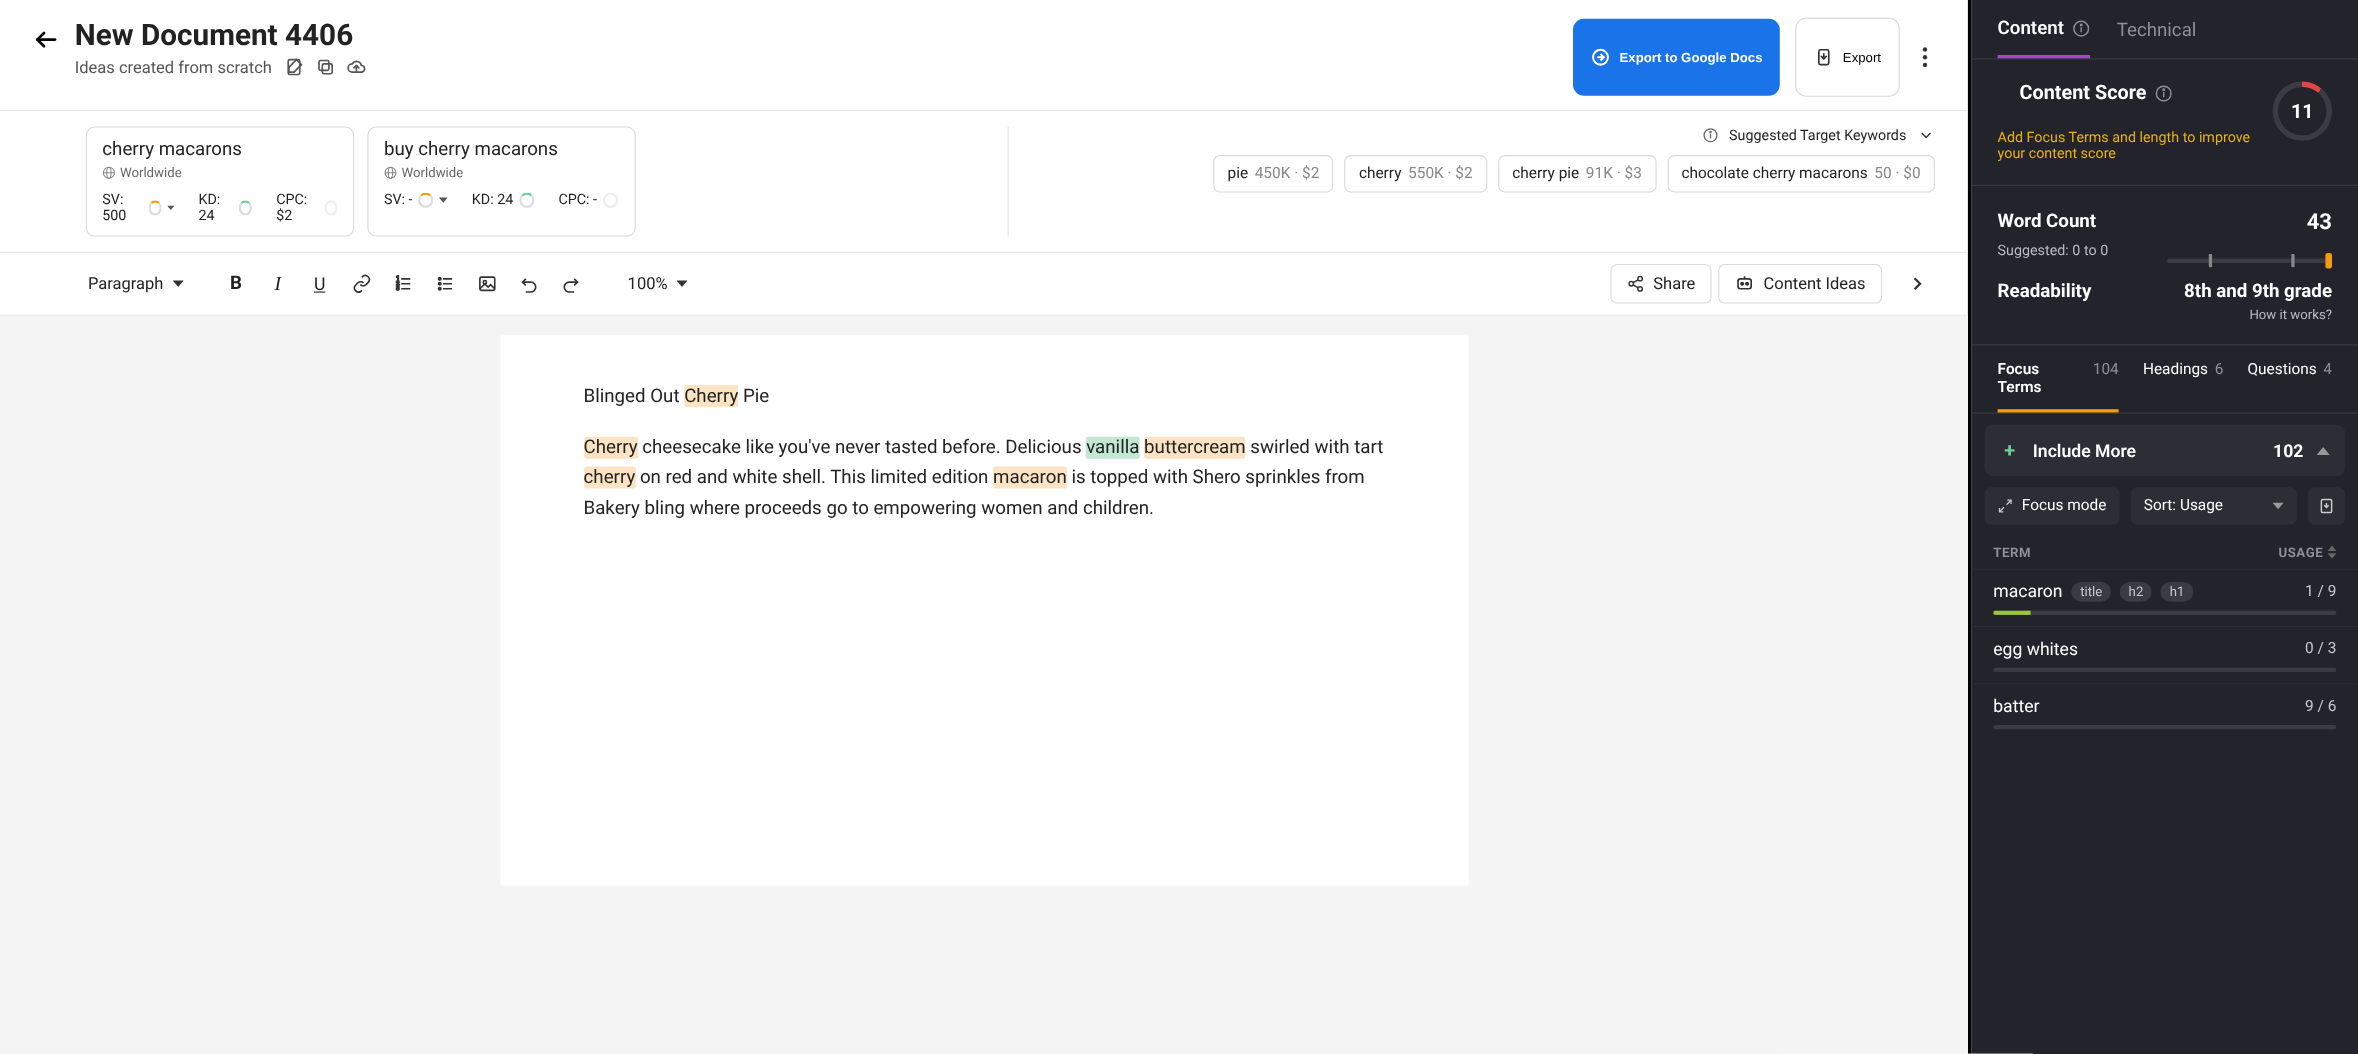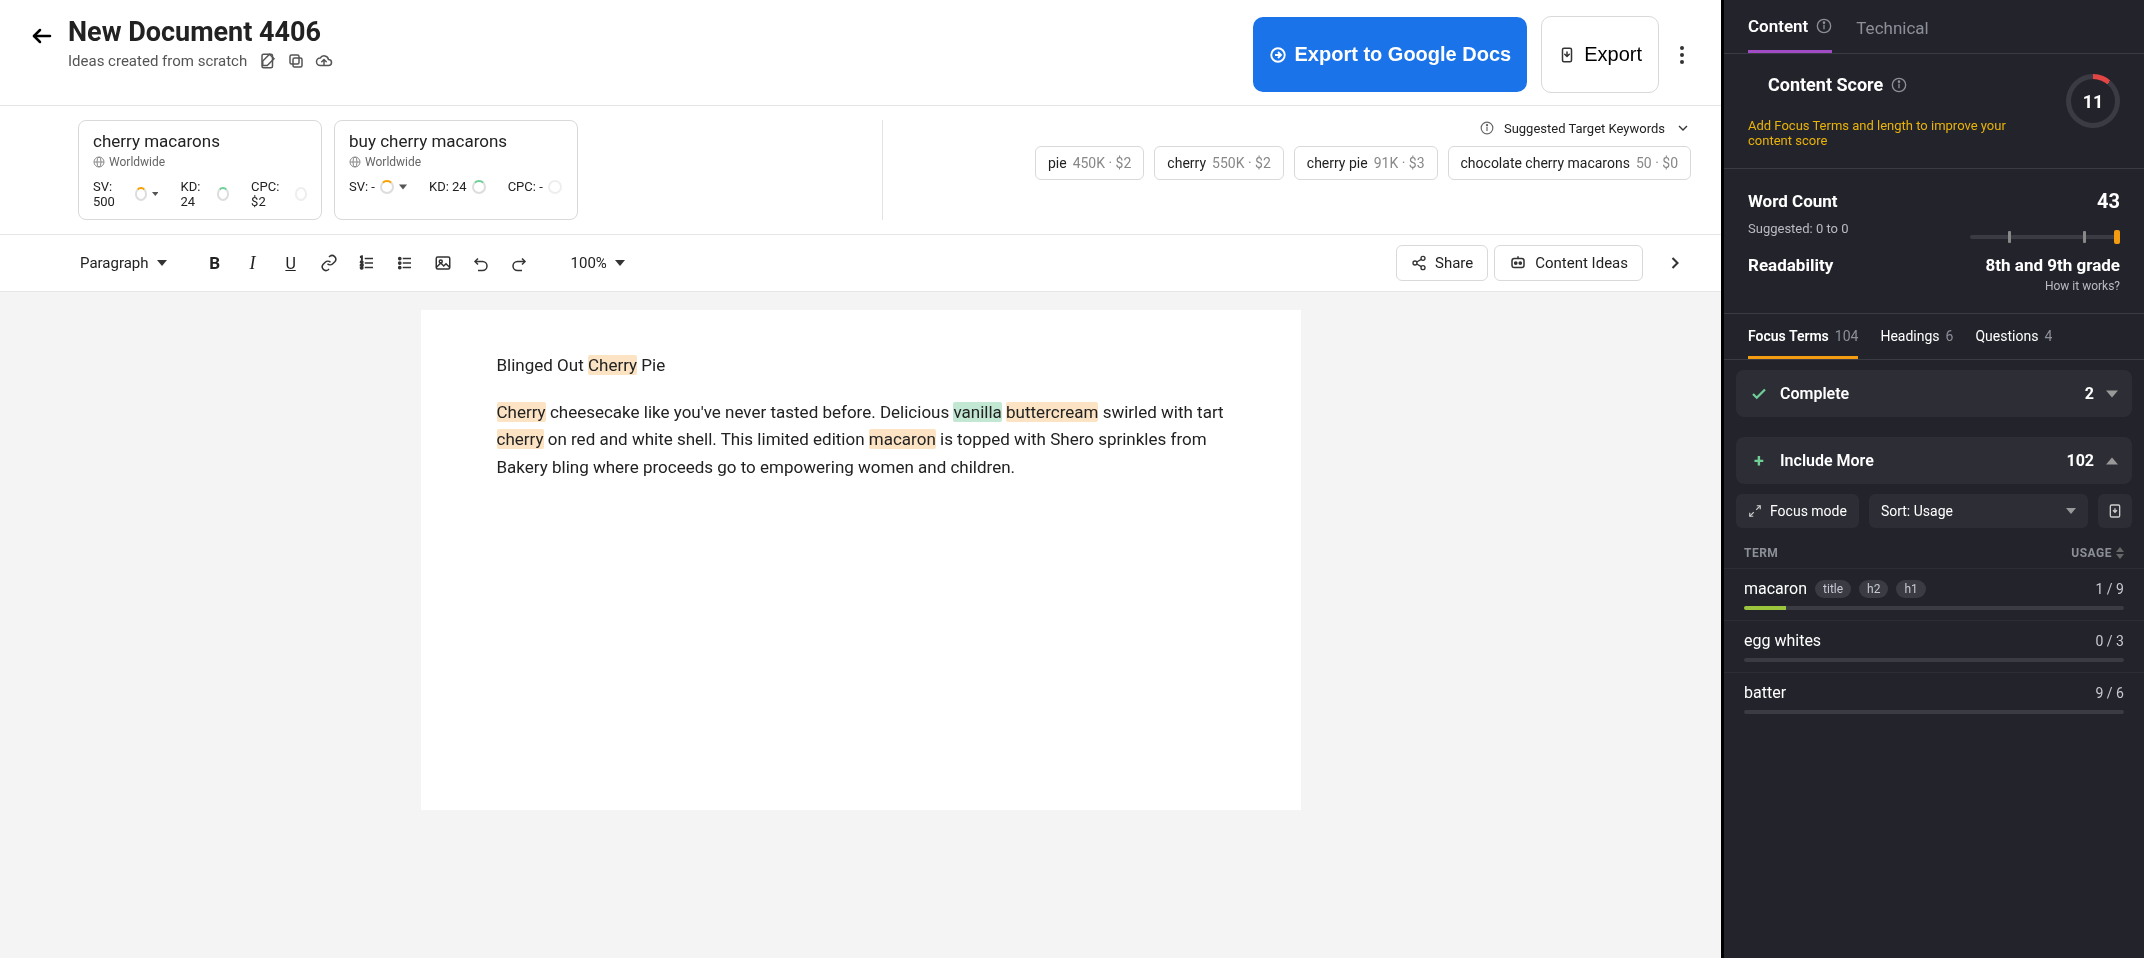--- a/index.html
+++ b/index.html
@@ -1,30 +1,30 @@
 <!DOCTYPE html>
 <html><head>
 <meta charset="utf-8">
 <style>
 * { box-sizing: border-box; margin: 0; padding: 0; }
 body { font-family: -apple-system, BlinkMacSystemFont, "Segoe UI", Roboto, sans-serif; background: #fff; color: #222; overflow: hidden; }
 .app { display: flex; height: 100vh; }
 .main { flex: 1; display: flex; flex-direction: column; border-right: 3px solid #000; min-width: 0; }
-.sidebar { width: 420px; background: #23242b; color: #fff; display: flex; flex-direction: column; overflow-y: auto; }
+.sidebar { width: 352px; background: #23242b; color: #fff; display: flex; flex-direction: column; overflow-y: auto; }
 
 .header { padding: 16px 30px 12px 30px; border-bottom: 1px solid #e6e6e6; }
 .title-row { display: flex; align-items: flex-start; gap: 14px; }
 .back { padding-top: 8px; cursor: pointer; }
 .titles { flex: 1; }
 .title { font-size: 27px; font-weight: 700; }
 .subtitle-row { display: flex; align-items: center; gap: 12px; margin-top: 4px; }
 .subtitle { font-size: 15px; color: #555; }
 .subicons { display: flex; gap: 10px; }
 .header-actions { display: flex; align-items: center; gap: 14px; }
-.btn { display: inline-flex; align-items: center; gap: 8px; border-radius: 10px; padding: 26px 16px; font-size: 20px; cursor: pointer; border: 1px solid #d9d9d9; background: #fff; }
+.btn { display: inline-flex; align-items: center; gap: 8px; border-radius: 10px; padding: 26px 16px; font-size: 12px; cursor: pointer; border: 1px solid #d9d9d9; background: #fff; }
 .btn-primary { background: #1a73e8; color: #fff; border: none; font-weight: 600; }
 .menu-dots { cursor: pointer; padding: 6px; }
 
 .kwrow { display: flex; padding: 14px 30px 14px 78px; gap: 20px; }
 .kwcol { flex: 1; }
 .kwlabel { font-size: 13px; color: #444; margin-bottom: 10px; }
 .kwcards { display: flex; gap: 12px; }
 .kwcard { border: 1px solid #d9d9d9; border-radius: 8px; padding: 10px 14px; width: 244px; }
 .kwcard-name { font-size: 17px; margin-bottom: 4px; }
 .kwcard-loc { font-size: 12px; color: #666; display: flex; align-items: center; gap: 4px; }
@@ -408,34 +408,20 @@
       <div class="subtab">
         <span>Headings</span>
           <span class="cnt">6</span>
       </div>
       <div class="subtab">
         <span>Questions</span>
           <span class="cnt">4</span>
       </div>
     </div>
 
-    <div class="accordion">
-      <div class="acc-head">
-        <div class="acc-icon check">
-            <svg width="18" height="18" viewBox="0 0 24 24" fill="none" stroke="#6fcf97" stroke-width="3">
-              <polyline points="4 12 9 17 20 6"></polyline>
-            </svg>
-          </div>
-        <div class="acc-label">Complete</div>
-        <div class="acc-count">2</div>
-        <svg width="12" height="12" viewBox="0 0 10 10">
-            <polygon points="0,2 10,2 5,8" fill="#999"></polygon>
-          </svg>
-      </div>
-    </div>
 
     <div class="accordion">
       <div class="acc-head">
         <div class="acc-icon plus">+</div>
         <div class="acc-label">Include More</div>
         <div class="acc-count">102</div>
         <svg width="12" height="12" viewBox="0 0 10 10">
             <polygon points="0,8 10,8 5,2" fill="#999"></polygon>
           </svg>
       </div>

